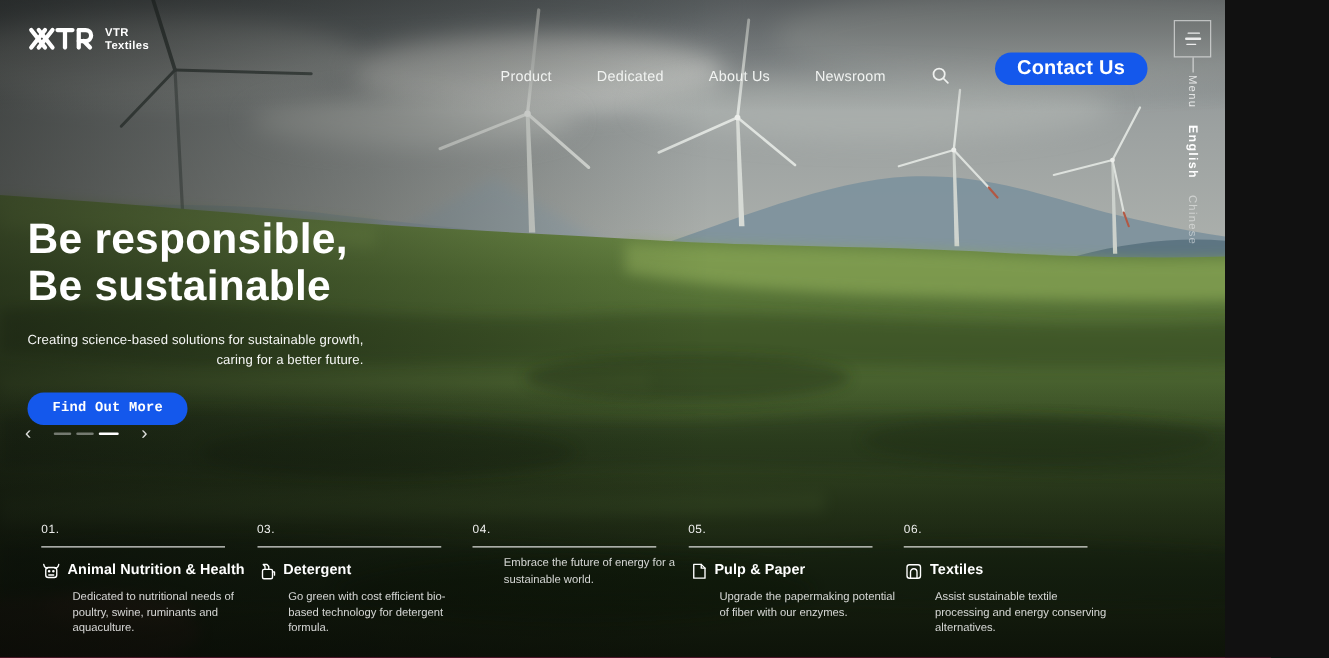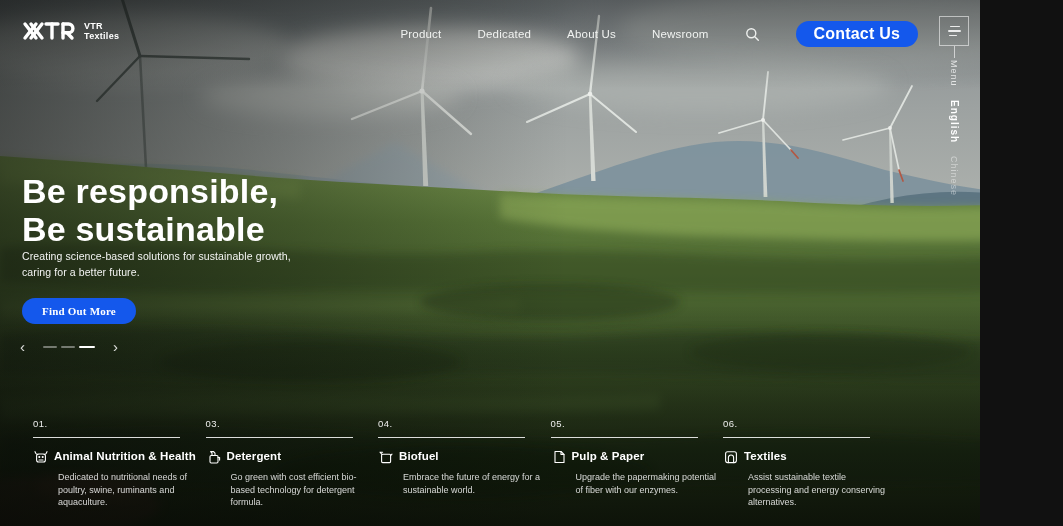--- a/index.html
+++ b/index.html
@@ -8,21 +8,21 @@
   .bg{position:absolute;inset:0;}
   .ov{position:absolute;inset:0;pointer-events:none;}
   .ov-left{background:linear-gradient(90deg,rgba(8,10,8,.58),rgba(8,10,8,.30) 30%,rgba(8,10,8,0) 58%);}
   .ov-bottom{background:linear-gradient(180deg,rgba(0,0,0,0) 58%,rgba(5,8,4,.40) 80%,rgba(4,6,3,.66) 100%);}
   .ov-top{background:linear-gradient(180deg,rgba(10,12,12,.38),rgba(10,12,12,0) 17%);}
 
   
   .header{position:absolute;top:0;left:0;right:0;height:68px;display:flex;align-items:center;}
   .logo{position:absolute;left:22px;top:19px;display:flex;align-items:center;gap:8px;}
   .logo-name{font-size:9px;font-weight:bold;line-height:10px;letter-spacing:.3px;}
-  .nav{position:absolute;right:62px;top:0;height:68px;display:flex;align-items:center;gap:36px;}
+  .nav{position:absolute;right:62px;top:0;height:68px;display:flex;align-items:flex-end;gap:36px;}
   .nav a{color:#f1f3f1;font-size:11.5px;text-decoration:none;letter-spacing:.2px;}
   .btn-contact{border:none;cursor:pointer;color:#fff;font-family:inherit;
     font-size:16px;font-weight:bold;padding:0 18px;height:26px;border-radius:13px;letter-spacing:.2px;}
 
   
   .rail{position:absolute;right:11px;top:16px;width:30px;display:flex;flex-direction:column;align-items:center;}
   .menu-box{width:28px;height:28px;border:1px solid rgba(255,255,255,.55);display:flex;
     flex-direction:column;justify-content:center;align-items:center;gap:3px;cursor:pointer;background:transparent;}
   .menu-box i{display:block;height:1.5px;background:rgba(255,255,255,.85);border-radius:1px;}
   .menu-box i.l1{width:10px;margin-left:2px;}
@@ -31,22 +31,22 @@
   .rail .stem{width:1px;height:12px;background:rgba(255,255,255,.6);}
   .vtext{writing-mode:vertical-rl;font-size:9px;letter-spacing:1px;color:rgba(255,255,255,.75);}
   .vtext.menu{margin-top:2px;}
   .vtext.lang{cursor:pointer;margin-top:13px;}
   .vtext.active{color:#fff;font-weight:bold;font-size:10px;}
   .vtext.dim{color:rgba(255,255,255,.45);}
 
   
   .hero{position:absolute;left:22px;top:172px;}
   .hero h1{margin:0;font-size:34px;line-height:38px;font-weight:bold;letter-spacing:.2px;}
-  .hero .sub{font-size:10.5px;line-height:16px;color:rgba(255,255,255,.95);letter-spacing:.1px;}
-  .btn-cta{margin-top:18px;border:none;cursor:pointer;color:#fff;font-family:Liberation Serif, serif;
+  .hero .sub{margin-top:16px;font-size:10.5px;line-height:16px;color:rgba(255,255,255,.95);letter-spacing:.1px;text-align:right;}
+  .btn-cta{margin-top:18px;border:none;cursor:pointer;color:#fff;font-family:Liberation Mono, monospace;
     font-size:11px;font-weight:bold;height:26px;padding:0 20px;border-radius:13px;letter-spacing:.2px;}
 
   
   .carousel{position:absolute;left:18px;top:340px;display:flex;align-items:center;gap:8px;}
   .car-arrow{background:none;border:none;color:rgba(255,255,255,.85);font-size:15px;line-height:14px;
     cursor:pointer;padding:0 2px;font-family:inherit;}
   .dash{width:14px;height:2px;background:rgba(255,255,255,.40);border-radius:1px;cursor:pointer;}
   .dash.active{background:#fff;width:16px;}
   .dashes{display:flex;align-items:center;gap:4px;margin:0 8px;}
 
@@ -268,28 +268,20 @@
           <path d="M12,8.5 h1.6 v2.6"></path>
         </svg>
         <h3>Detergent</h3>
       </div>
       <p>Go green with cost efficient bio-based technology for detergent formula.</p>
     </div>
 
     <div class="cat">
       <div class="num">04.</div>
       <div class="rule"></div>
-      <div class="row">
-        <svg class="cicon" viewBox="0 0 16 16" fill="none" stroke="currentColor" stroke-width="1.1" stroke-linecap="round" stroke-linejoin="round">
-          <rect x="3.6" y="5.2" width="9" height="8.4" rx="1"></rect>
-          <path d="M3.9,5.4 L2,3.2 h2.6"></path>
-          <path d="M12.6,6.5 l1.4,-1.4"></path>
-        </svg>
-        <h3>Biofuel</h3>
-      </div>
       <p>Embrace the future of energy for a sustainable world.</p>
     </div>
 
     <div class="cat">
       <div class="num">05.</div>
       <div class="rule"></div>
       <div class="row">
         <svg class="cicon" viewBox="0 0 16 16" fill="none" stroke="currentColor" stroke-width="1.1" stroke-linecap="round" stroke-linejoin="round">
           <path d="M4,2.5 h6 l3,3 v8 h-9 z"></path>
           <path d="M10,2.5 v3 h3"></path>

